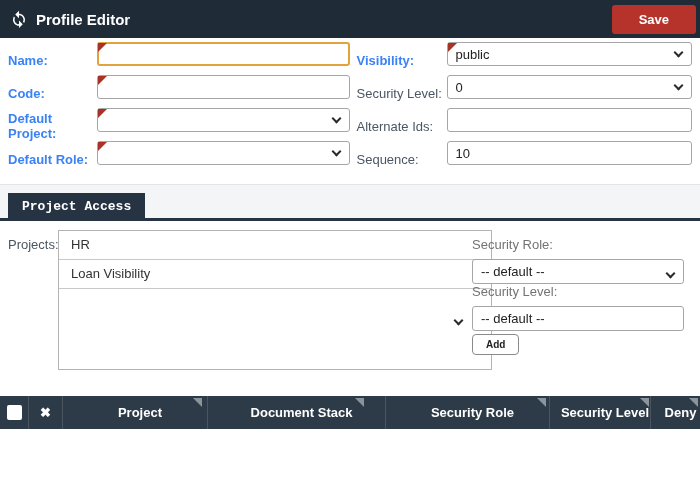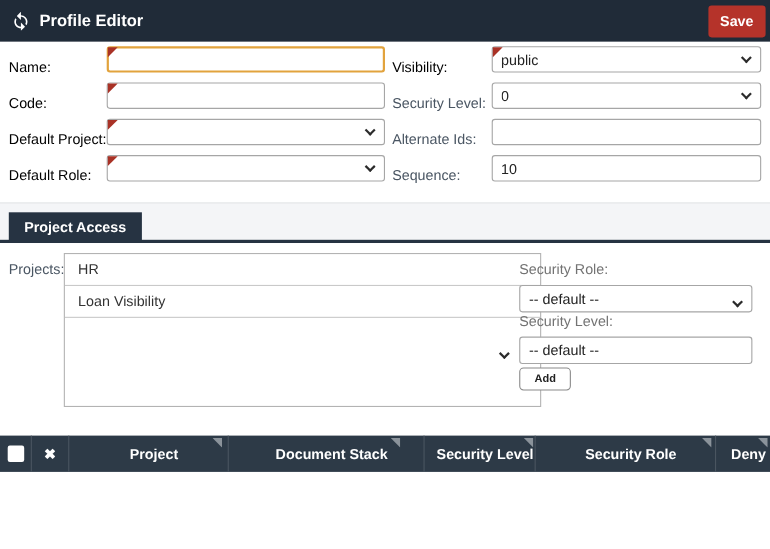--- a/index.html
+++ b/index.html
@@ -6,48 +6,48 @@
   html,body { width:700px; height:499px; background:#fff; overflow:hidden;
     font-family:"Liberation Sans", sans-serif; }
 
   
   .topbar { height:38px; background:#202b38; display:flex; align-items:center;
     justify-content:space-between; padding:0 4px 0 10px; }
   .topbar-left { display:flex; align-items:center; gap:8px; }
   .topbar-title { color:#fff; font-size:15px; font-weight:bold; }
   .icon-refresh { width:18px; height:18px; display:block; }
   .save-btn { background:#b5332a; color:#fff; border:none; border-radius:3px;
-    font-weight:bold; font-size:13px; padding:7px 11px; cursor:pointer;
+    font-weight:bold; font-size:13px; padding:7px 27px; cursor:pointer;
     font-family:"Liberation Sans", sans-serif; }
 
   
   .form-area { display:flex; padding:10px 8px 4px 8px; background:#fff; }
   .fcol-left  { width:342px; }
   .fcol-right { width:336px; margin-left:7px; }
   .frow { display:flex; align-items:center; margin-bottom:9px; height:24px; }
   .flabel { font-size:13px; color:#4a5663; }
   .fcol-left  .flabel { width:89px; flex:0 0 89px; }
   .fcol-right .flabel { width:90px; flex:0 0 90px; }
-  .flabel.req { font-weight:normal; color:#000000; }
+  .flabel.req { font-weight:bold; color:#3b82f6; }
   .fieldwrap { position:relative; flex:1; height:36px; }
   .fieldwrap input, .fieldwrap select {
     width:100%; height:24px; border:1px solid #a6a6a6; border-radius:3px;
     padding:0 8px; font-size:13px; color:#222; background:#fff;
     font-family:"Liberation Sans", sans-serif; }
   .fieldwrap select { appearance:none; -webkit-appearance:none; padding-right:24px; }
   .fieldwrap.focused input { border:2px solid #e2a33d; }
   .req-tri { position:absolute; top:1px; left:1px; width:0; height:0; z-index:2;
     border-top:9px solid #a93226; border-right:9px solid transparent; pointer-events:none; }
   .chev { position:absolute; right:10px; top:7px; width:7px; height:7px;
     border-right:2px solid #2b2b2b; border-bottom:2px solid #2b2b2b;
     transform:rotate(45deg); pointer-events:none; }
 
   
   .tabstrip { background:#f4f5f7; border-top:1px solid #e3e5e7;
-    border-bottom:3px solid #263342; padding:8px 0 12px 8px; height:37px; }
+    border-bottom:3px solid #263342; padding:8px 0 12px 8px; height:37px;font-family:Liberation Mono, monospace; }
   .tab-active { display:inline-block; background:#263342; color:#fff;
     font-size:13px; font-weight:bold; padding:6px 14px; cursor:pointer; }
 
   
   .pa-section { position:relative; height:172px; background:#fff; }
   .pa-projects-label { position:absolute; left:8px; top:16px; font-size:13px; color:#4a5663; }
   .pa-list { position:absolute; left:58px; top:9px; width:434px; height:140px;
     border:1px solid #b3b3b3; background:#fff; overflow:hidden; }
   .pa-item { height:29px; line-height:28px; padding:0 12px; font-size:13px;
     color:#333; border-bottom:1px solid #c9c9c9; cursor:pointer; }
@@ -209,25 +209,25 @@
     <span class="x-glyph">✖</span>
   </div>
   <div class="gcell c-project">
     <span>Project</span>
     <span class="sort-tri"></span>
   </div>
   <div class="gcell c-stack">
     <span>Document Stack</span>
     <span class="sort-tri"></span>
   </div>
+  <div class="gcell c-role">
+    <span>Security Role</span>
+    <span class="sort-tri"></span>
+  </div>
   <div class="gcell c-level">
     <span>Security Level</span>
     <span class="sort-tri"></span>
   </div>
-  <div class="gcell c-role">
-    <span>Security Role</span>
-    <span class="sort-tri"></span>
-  </div>
   <div class="gcell c-deny">
     <span>Deny</span>
     <span class="sort-tri"></span>
   </div>
 </div>
 
 </body></html>

